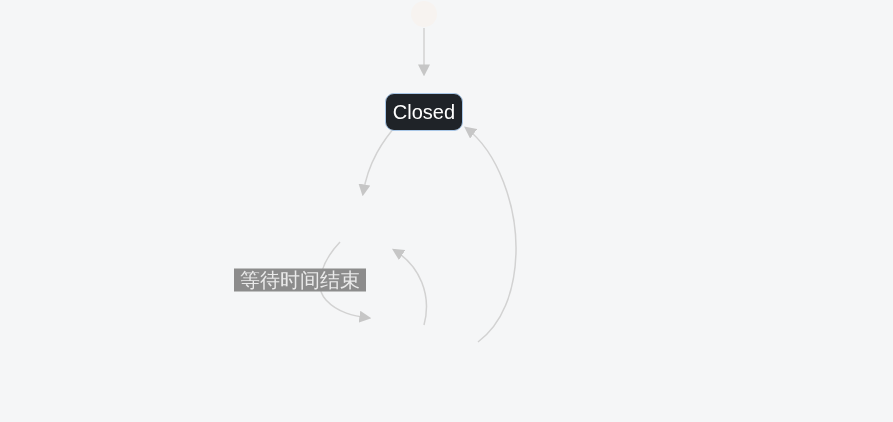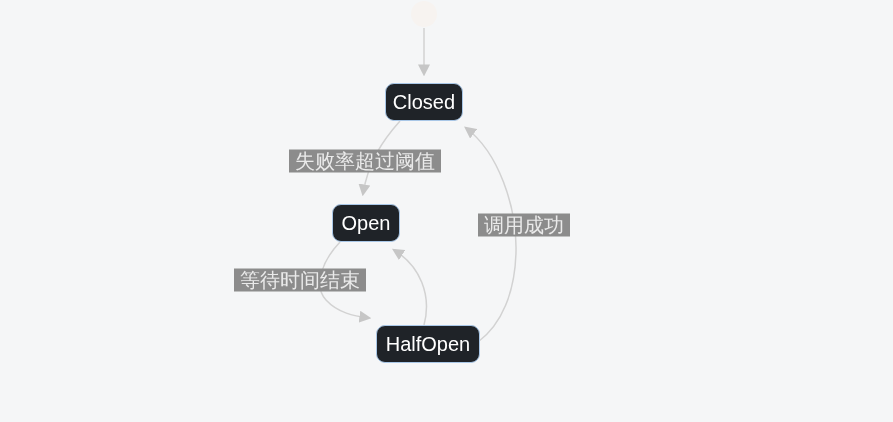--- a/index.html
+++ b/index.html
@@ -28,21 +28,21 @@
     background: #1f2328;
     border: 1.5px solid #a9c7e7;
     border-radius: 9px;
     color: #ffffff;
     font-size: 20px;
     display: flex;
     align-items: center;
     justify-content: center;
     white-space: nowrap;
   }
-  .node-closed   { left: 385px; top: 83px;  width: 78px;  height: 38px; }
+  .node-closed   { left: 385px; top: 93px;  width: 78px;  height: 38px; }
   .node-open     { left: 332px; top: 204px; width: 68px;  height: 38px; }
   .node-halfopen { left: 376px; top: 325px; width: 104px; height: 38px; }
   .edge-label {
     position: absolute;
     transform: translate(-50%, -50%);
     background: #8c8c8c;
     color: #eaeaea;
     font-size: 20px;
     line-height: 23px;
     padding: 0 6px;
@@ -73,24 +73,20 @@
 
     <path d="M340,242 C322,261 313,286 326,300 C338,313 354,316 369,318" fill="none" stroke="#d2d2d2" stroke-width="1.5" marker-end="url(#arrow)"></path>
 
     <path d="M424,325 C432,295 420,266 394,250" fill="none" stroke="#d2d2d2" stroke-width="1.5" marker-end="url(#arrow)"></path>
 
     <path d="M478,342 C502,324 515,292 516,252 C517,206 498,152 466,128" fill="none" stroke="#d2d2d2" stroke-width="1.5" marker-end="url(#arrow)"></path>
   </svg>
 
   <div class="state-node node-closed">Closed</div>
 
-  <div class="state-node node-open">Open</div>
 
-  <div class="state-node node-halfopen">HalfOpen</div>
 
-  <div class="edge-label lbl-fail-threshold">失败率超过阈值</div>
 
   <div class="edge-label lbl-wait-end">等待时间结束</div>
 
 
-  <div class="edge-label lbl-call-success">调用成功</div>
 
 </div>
 
 </body></html>

